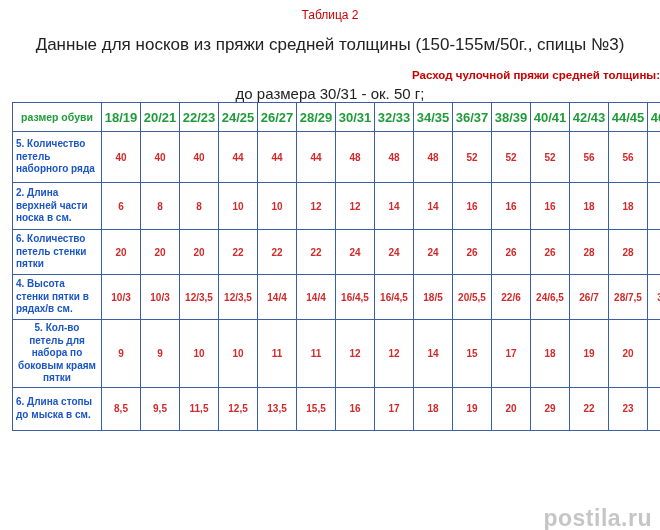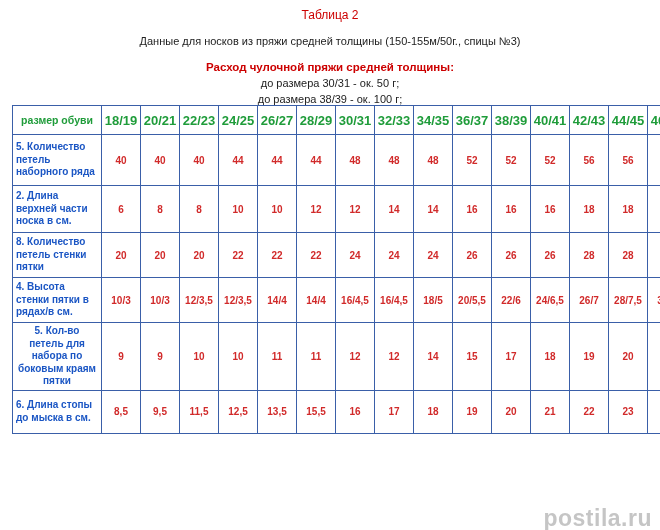--- a/index.html
+++ b/index.html
@@ -23,34 +23,34 @@
   .title {
     text-align: center;
     color: #cc0000;
     font-weight: normal;
     font-size: 12px;
     margin-top: 8px;
   }
   .subtitle {
     text-align: center;
     color: #222222;
-    font-size: 11px;
+    font-size: 17px;
     margin-top: 13px;
   }
   .consumption-title {
-    text-align: center;
+    text-align: right;
     color: #cc0000;
     font-weight: bold;
     font-size: 11.5px;
     margin-top: 14px;
   }
   .consumption-line {
     text-align: center;
     color: #222222;
-    font-size: 11px;
+    font-size: 15px;
     margin-top: 4px;
   }
   .table-wrap {
     padding-left: 12px;
     padding-right: 10px;
   }
   table.sock-table {
     border-collapse: collapse;
     width: 636px;
     table-layout: fixed;
@@ -114,21 +114,20 @@
 
 <div class="page">
 
   <div class="title">Таблица 2</div>
 
   <div class="subtitle">Данные для носков из пряжи средней толщины (150-155м/50г., спицы №3)</div>
 
   <div class="consumption-title">Расход чулочной пряжи средней толщины:</div>
 
   <div class="consumption-line">до размера 30/31 - ок. 50 г;</div>
-  <div class="consumption-line">до размера 38/39 - ок. 100 г;</div>
 
   <div class="table-wrap">
     <table class="sock-table">
       <tbody>
           <tr class="head">
         <th class="corner">размер обуви</th>
         <th class="size">18/19</th>
         <th class="size">20/21</th>
         <th class="size">22/23</th>
         <th class="size">24/25</th>
@@ -177,21 +176,21 @@
         <td>14</td>
         <td>16</td>
         <td>16</td>
         <td>16</td>
         <td>18</td>
         <td>18</td>
         <td>18</td>
       </tr>
 
       <tr class="r3">
-        <td class="rowlabel">8. Количество петель стенки пятки</td>
+        <td class="rowlabel">6. Количество петель стенки пятки</td>
         <td>20</td>
         <td>20</td>
         <td>20</td>
         <td>22</td>
         <td>22</td>
         <td>22</td>
         <td>24</td>
         <td>24</td>
         <td>24</td>
         <td>26</td>
@@ -246,21 +245,21 @@
         <td>9,5</td>
         <td>11,5</td>
         <td>12,5</td>
         <td>13,5</td>
         <td>15,5</td>
         <td>16</td>
         <td>17</td>
         <td>18</td>
         <td>19</td>
         <td>20</td>
-        <td>21</td>
+        <td>29</td>
         <td>22</td>
         <td>23</td>
         <td>24</td>
       </tr>
     </tbody>
       </table>
   </div>
 
   <div class="watermark">postila.ru</div>
 

